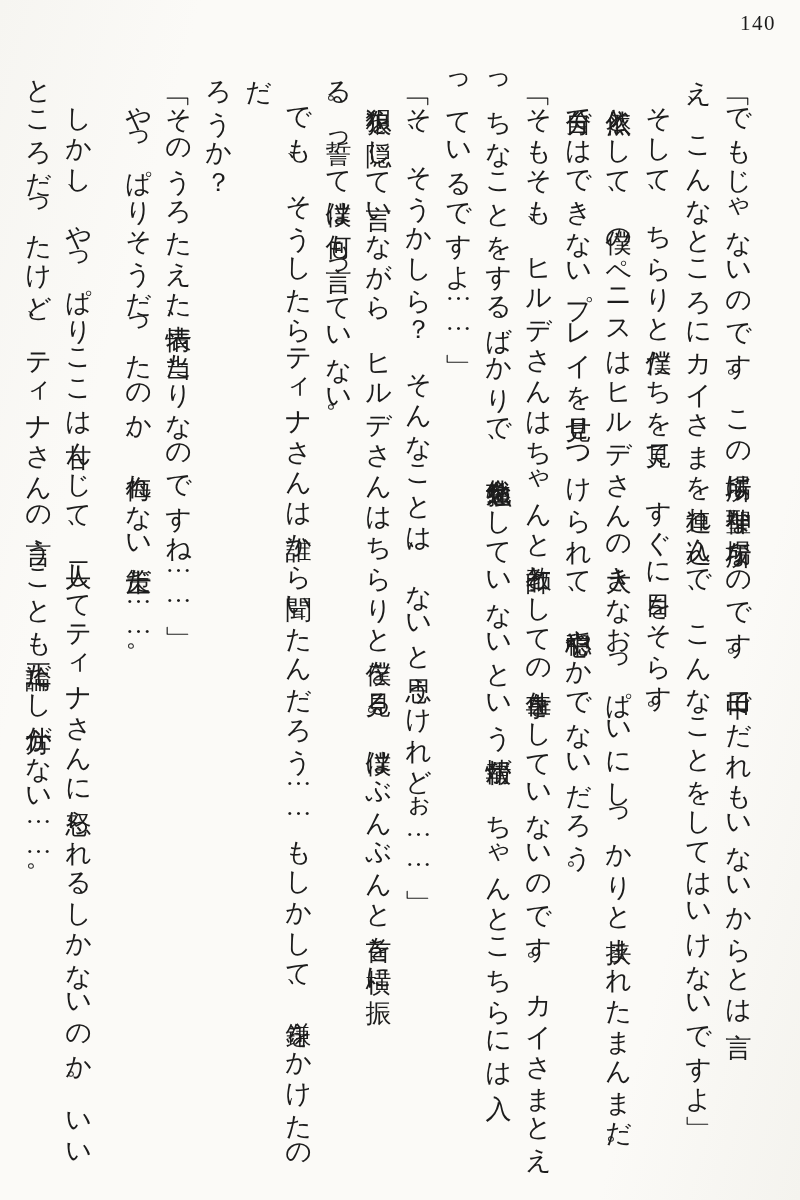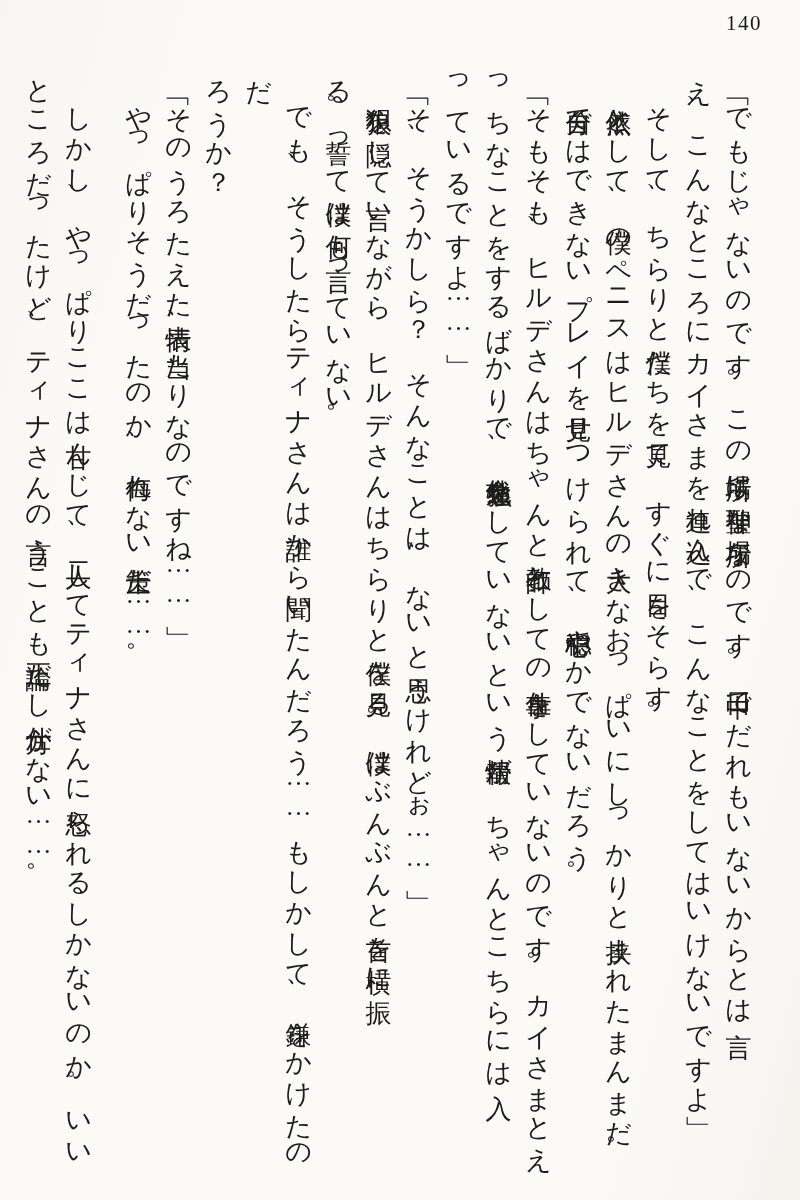--- a/index.html
+++ b/index.html
@@ -14,21 +14,21 @@
     background: linear-gradient(105deg, #f6f5f1 0%, #fbfaf7 18%, #fbfaf7 82%, #f4f3ee 100%);
     font-family: "Liberation Serif", "DejaVu Serif", serif;
   }
   .page {
     position: absolute;
     inset: 0;
   }
   .page-number {
     position: absolute;
     top: 11px;
-    right: 38px;
+    right: 24px;
     font-size: 21px;
     letter-spacing: 1.5px;
     color: #1b1b1b;
     font-family: "Liberation Serif", "DejaVu Serif", serif;
   }
   .text-area {
     position: absolute;
     top: 62px;
     right: 42px;
     height: 1112px;

